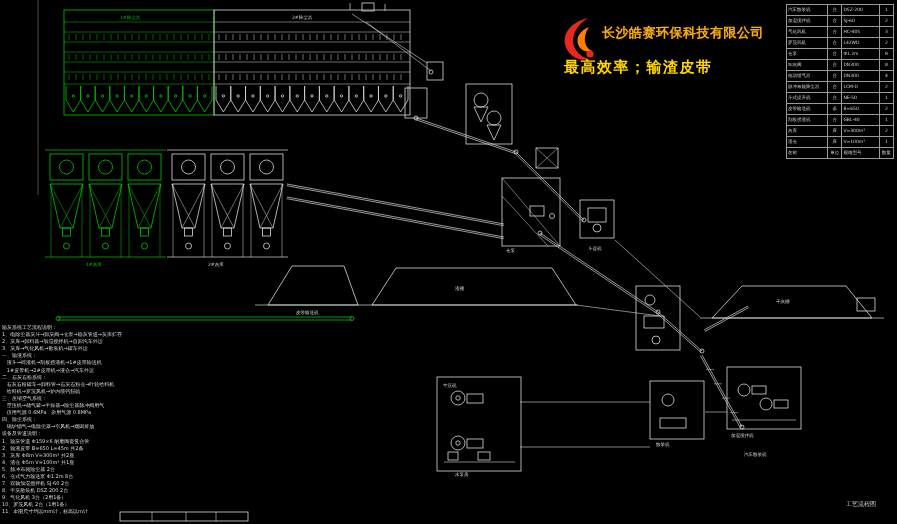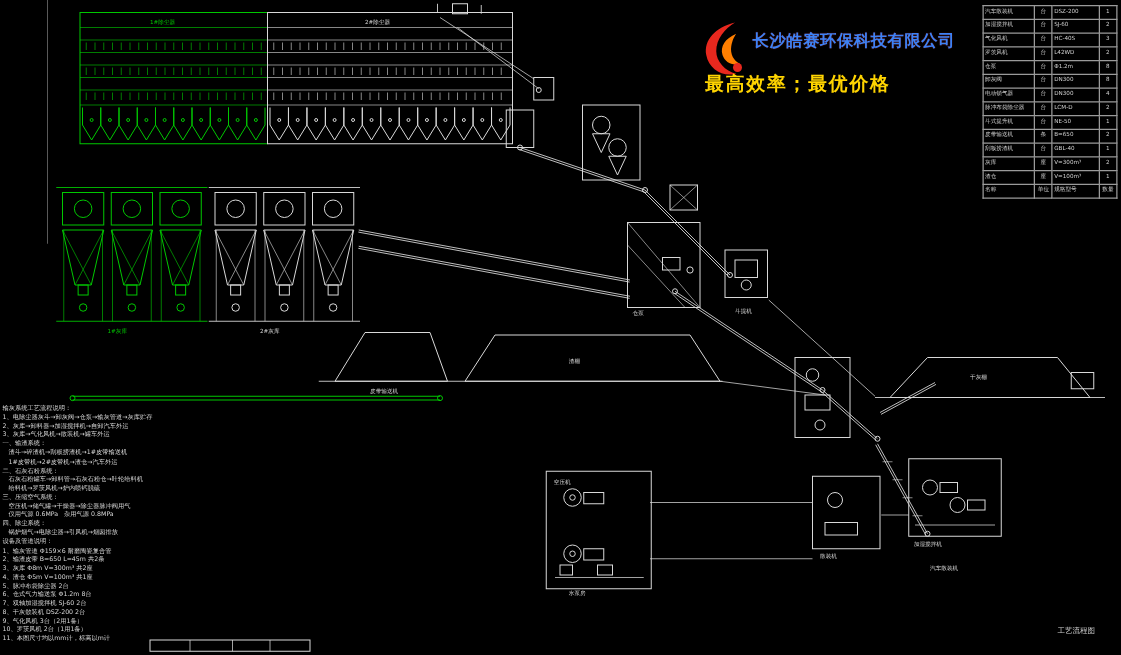--- a/index.html
+++ b/index.html
@@ -4,21 +4,21 @@
 <style>
   html,body{margin:0;padding:0;background:#000;}
   .canvas{position:relative;width:897px;height:524px;background:#000;overflow:hidden;
           font-family:"DejaVu Sans","Liberation Sans",sans-serif;}
   svg.cad{position:absolute;left:0;top:0;}
   svg text{font-family:"DejaVu Sans","Liberation Sans",sans-serif;}
 
   .logo{position:absolute;left:558px;top:14px;width:230px;height:70px;}
   .flame{position:absolute;left:0;top:2px;}
   .company-name{position:absolute;left:44px;top:10px;font-size:13px;font-weight:bold;
-                color:#3b82f6;letter-spacing:.5px;white-space:nowrap;text-shadow:0 0 1px #7a0d06;text-align:center;}
+                color:#eab308;letter-spacing:.5px;white-space:nowrap;text-shadow:0 0 1px #7a0d06;text-align:center;}
   .company-slogan{position:absolute;left:6px;top:44px;font-size:15px;font-weight:bold;
                   color:#ffd400;letter-spacing:1.5px;white-space:nowrap;}
 
   .parts-table{position:absolute;left:786px;top:4px;width:108px;border-collapse:collapse;}
   .parts-table td{border:1px solid #9a9a9a;color:#cfcfcf;font-size:4.5px;line-height:6px;
                   height:10px;padding:0 1px;white-space:nowrap;overflow:hidden;}
   .parts-table td.c0{width:40px;}
   .parts-table td.c1{width:12px;text-align:center;}
   .parts-table td.c2{width:38px;}
   .parts-table td.c3{width:12px;text-align:center;}
@@ -436,21 +436,21 @@
 
   <div class="logo">
     <span class="flame">
       <svg width="42" height="48" viewBox="0 0 42 48">
         <path d="M30 2 C14 6 5 16 7 28 C9 39 20 46 31 43 C22 41 15 33 15 25 C15 15 22 7 30 2 Z" fill="#e8281e"></path>
         <path d="M31 11 C22 15 18 21 20 28 C22 34 28 37 34 35 C29 33 26 27 27 21 C28 16 29 14 31 11 Z" fill="#ff7f00"></path>
         <circle cx="32" cy="38" r="3.6" fill="#e8281e"></circle>
       </svg>
     </span>
     <div class="company-name">长沙皓赛环保科技有限公司</div>
-    <div class="company-slogan">最高效率；最优价格</div>
+    <div class="company-slogan">最高效率；输渣皮带</div>
   </div>
 
   <table class="parts-table">
     <tbody>
         <tr>
           <td class="c0">汽车散装机</td>
           <td class="c1">台</td>
           <td class="c2">DSZ-200</td>
           <td class="c3">1</td>
         </tr>

